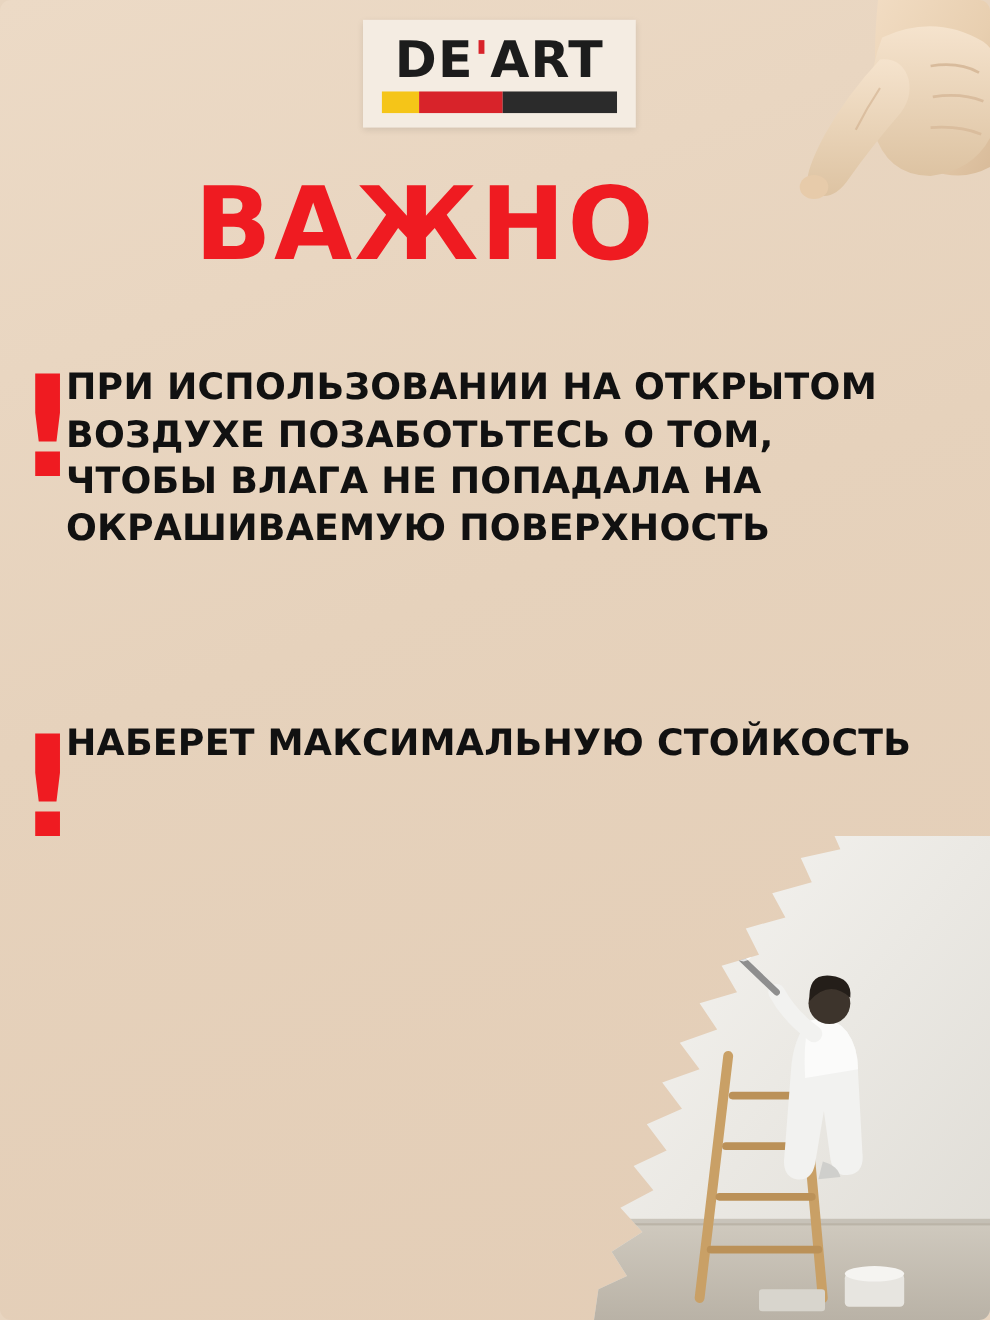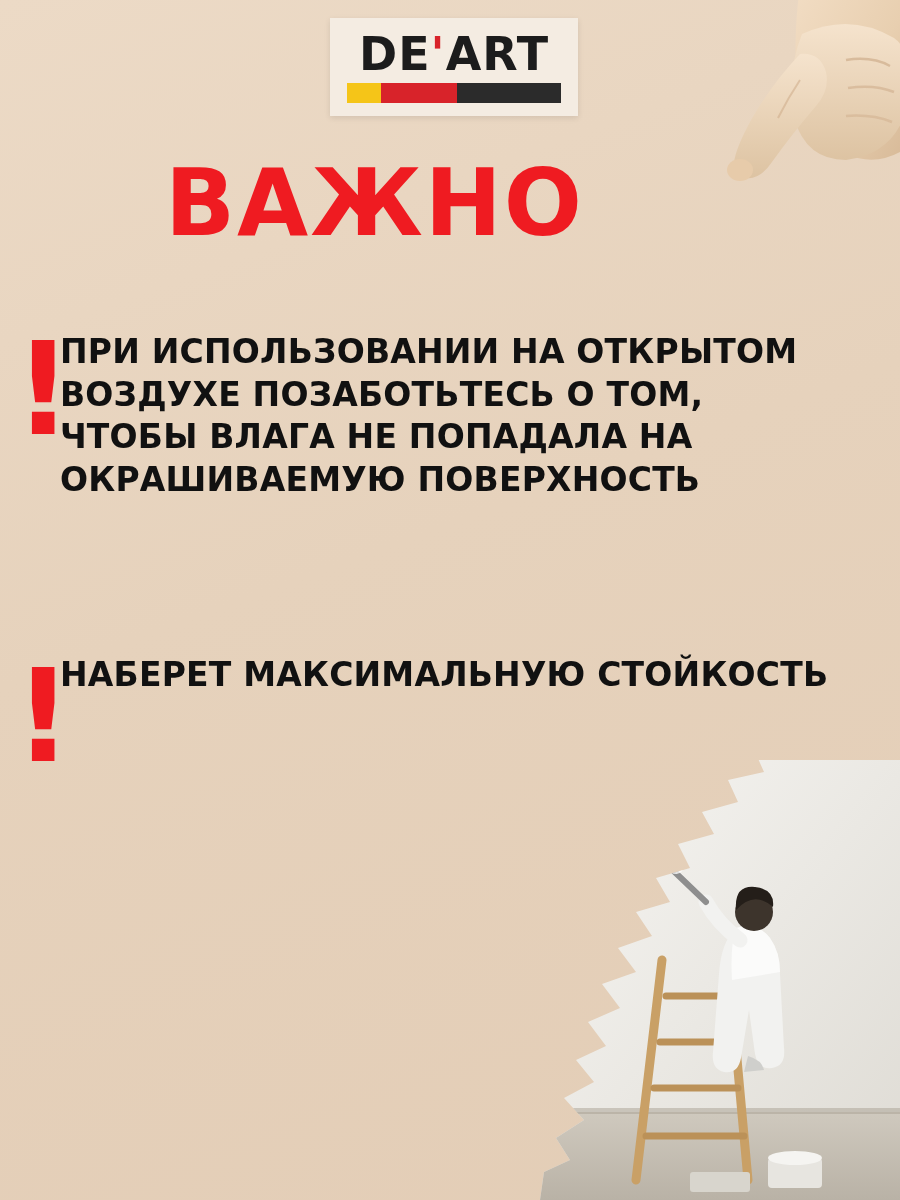--- a/index.html
+++ b/index.html
@@ -12,20 +12,21 @@
     background: #e8d5c0;
     font-family: "DejaVu Sans", "Liberation Sans", sans-serif;
     overflow: hidden;
     position: relative;
   }
   .canvas {
     position: absolute;
     inset: 0;
     background: linear-gradient(160deg, #ecdac6 0%, #e6d2bc 45%, #e3cdb6 100%);
     overflow: hidden;
+    border-radius: 10px;
   }
 
   
   .logo {
     position: absolute;
     left: 330px;
     top: 18px;
     width: 248px;
     height: 98px;
     background: #f4ece2;
@@ -81,20 +82,21 @@
     position: absolute;
     top: 158px;
     left: 0;
     width: 749px;
     text-align: center;
     font-size: 92px;
     font-weight: 800;
     color: #ef1b21;
     letter-spacing: 2px;
     line-height: 1;
+    padding-left: 12px;
   }
 
   
   .block {
     position: absolute;
     display: flex;
     align-items: flex-start;
   }
   .block-1 { top: 325px; left: 14px; width: 880px; }
   .block-2 { top: 648px; left: 14px; width: 880px; }

